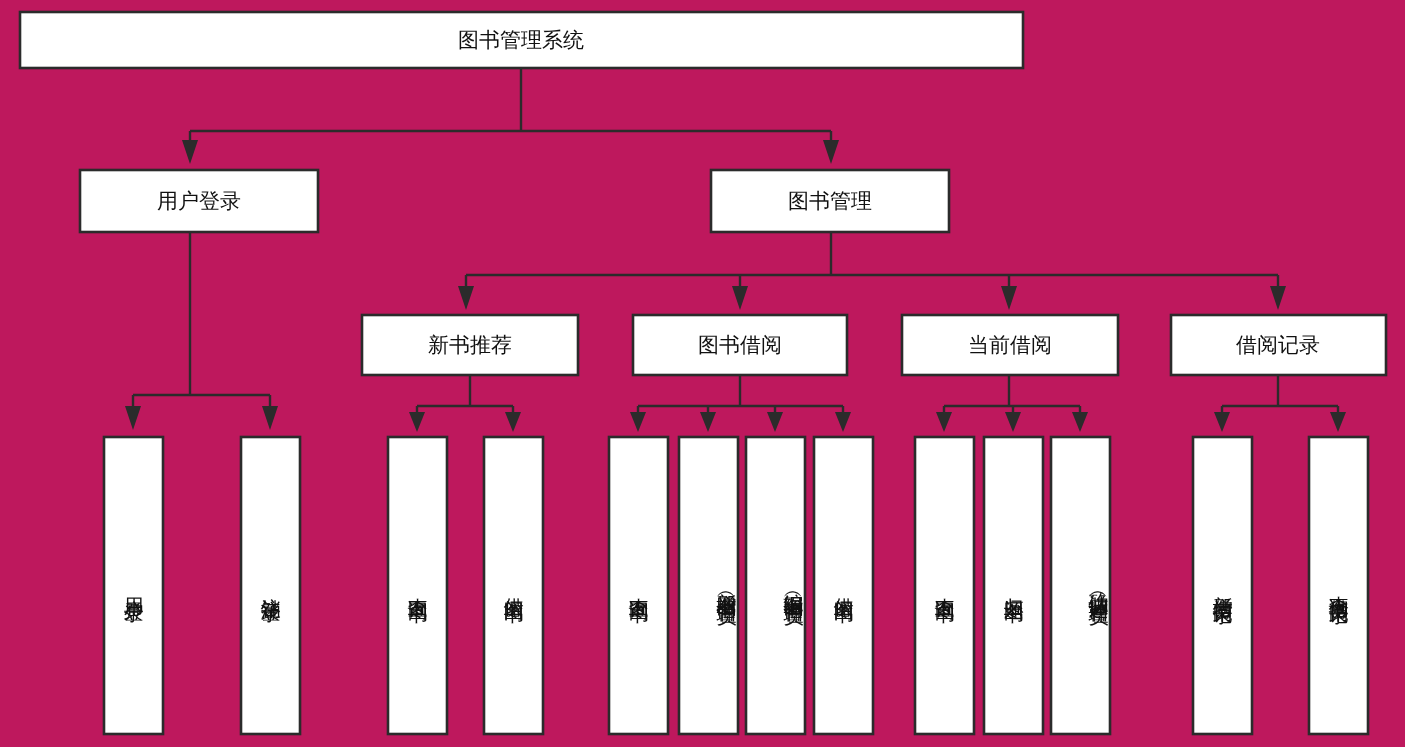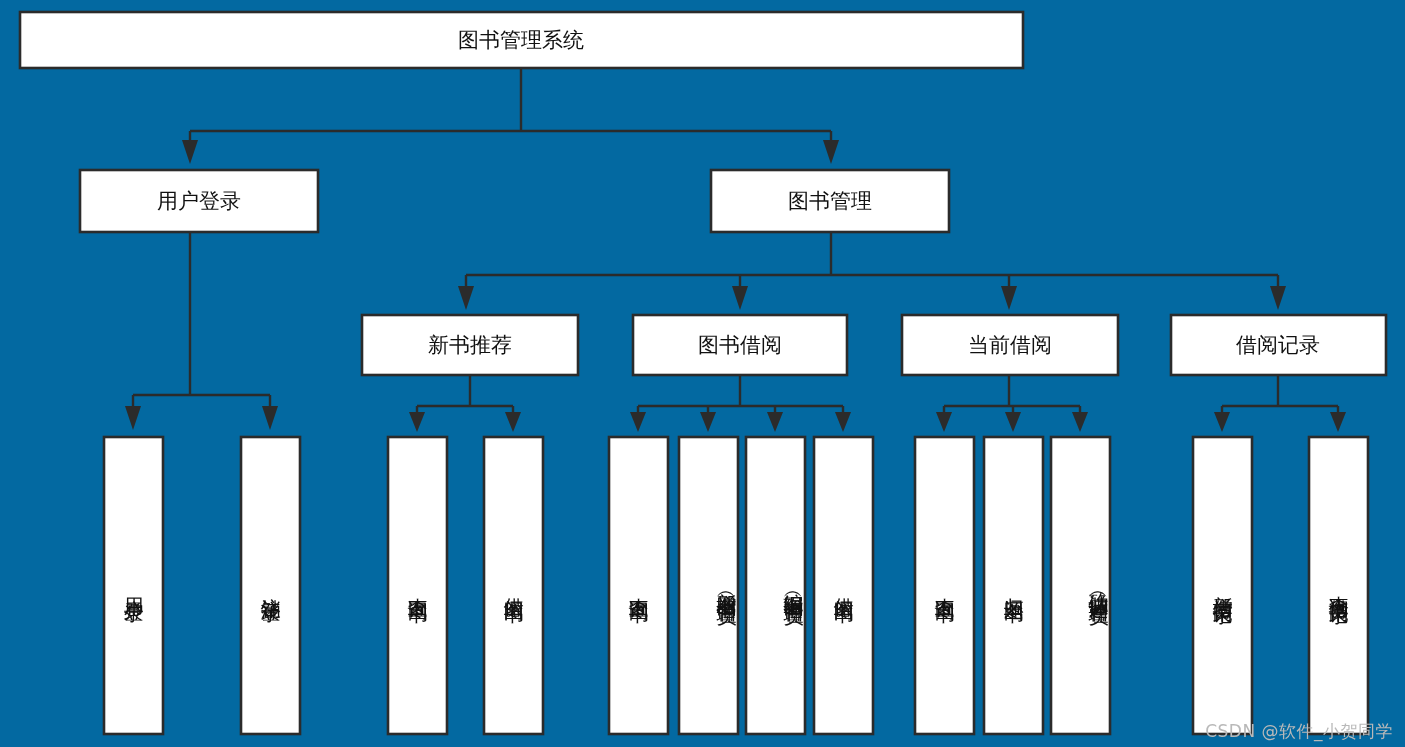--- a/index.html
+++ b/index.html
@@ -11,21 +11,21 @@
   body {
     width: 1405px;
     height: 747px;
     font-family: "DejaVu Sans", "Liberation Sans", sans-serif;
     overflow: hidden;
   }
   #diagram-root {
     position: relative;
     width: 1405px;
     height: 747px;
-    background: #0369a1;
+    background: #be185d;
   }
   svg#flow-svg {
     position: absolute;
     left: 0;
     top: 0;
     width: 1405px;
     height: 747px;
   }
   .node-box {
     fill: #ffffff;
@@ -224,15 +224,14 @@
   <div class="leaf-text" style="left:746px; top:441px; width:59px; height:289px; align-items:flex-start;">编辑图书（管理员）</div>
   <div class="leaf-text" style="left:814px; top:437px; width:59px; height:297px;">借阅图书</div>
 
   <div class="leaf-text" style="left:915px; top:437px; width:59px; height:297px;">查询图书</div>
   <div class="leaf-text" style="left:984px; top:437px; width:59px; height:297px;">归还图书</div>
   <div class="leaf-text" style="left:1051px; top:441px; width:59px; height:289px; align-items:flex-start;">确认归还（管理员）</div>
 
   <div class="leaf-text" style="left:1193px; top:437px; width:59px; height:297px;">新增借阅记录</div>
   <div class="leaf-text" style="left:1309px; top:437px; width:59px; height:297px;">查询借阅记录</div>
 
-  <div class="watermark">CSDN @软件_小贺同学</div>
 
 </div>
 
 </body></html>

